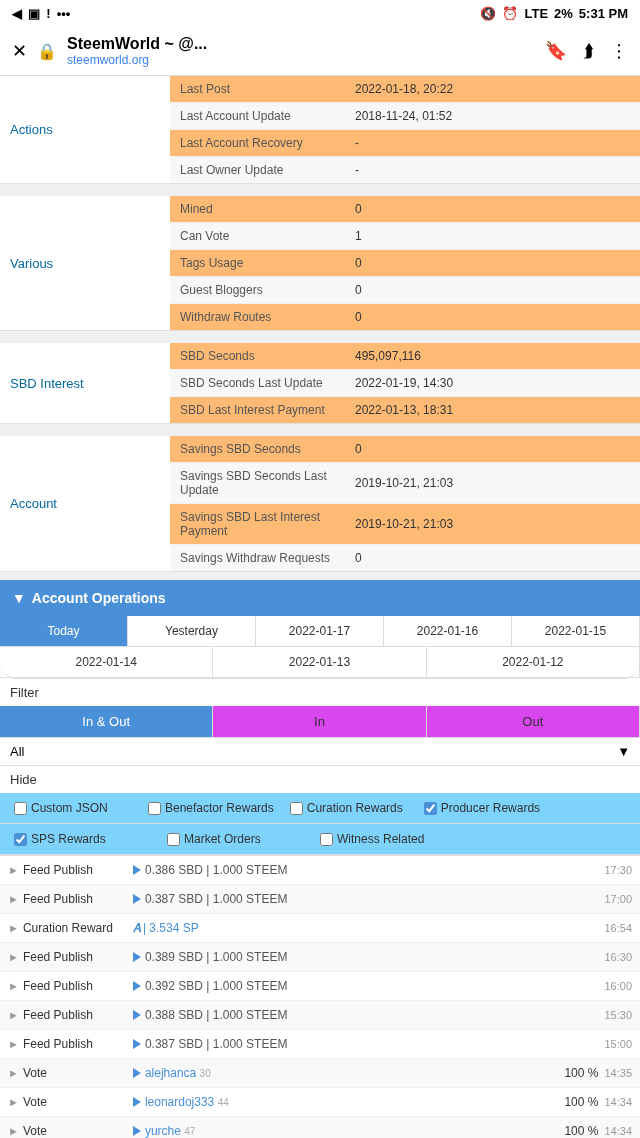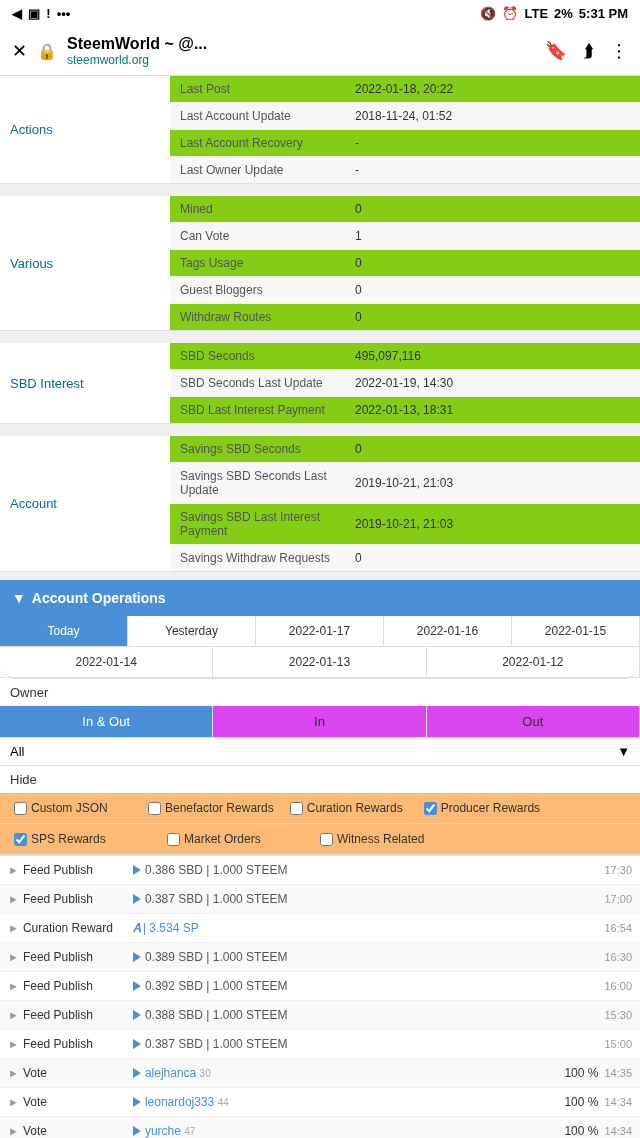--- a/index.html
+++ b/index.html
@@ -23,21 +23,21 @@
     .browser-bar {
       background: #fff;
       display: flex;
       align-items: center;
       padding: 8px 12px;
       border-bottom: 1px solid #ddd;
       gap: 10px;
     }
     .browser-bar .title-area { flex: 1; }
     .browser-bar .site-title { font-size: 16px; font-weight: bold; color: #000; }
-    .browser-bar .site-url { font-size: 12px; color: #0f766e; }
+    .browser-bar .site-url { font-size: 12px; color: #3b82f6; }
     .browser-icons { display: flex; gap: 16px; align-items: center; }
 
     
     .content { background: #fff; }
 
     
     .info-section {
       display: flex;
       border-bottom: 1px solid #e0e0e0;
     }
@@ -50,21 +50,21 @@
       display: flex;
       align-items: center;
     }
     .section-rows { flex: 1; }
     .info-row {
       display: flex;
       border-bottom: 1px solid #f0f0f0;
       align-items: center;
     }
     .info-row:last-child { border-bottom: none; }
-    .info-row.odd { background: #84cc16; }
+    .info-row.odd { background: #fdba74; }
     .info-row.even { background: #f7f7f7; }
     .row-key {
       width: 175px;
       min-width: 175px;
       padding: 6px 10px;
       font-size: 12px;
       color: #555;
     }
     .row-val {
       flex: 1;
@@ -143,21 +143,21 @@
     .hide-label {
       padding: 6px 10px;
       font-size: 13px;
       color: #333;
       background: #fff;
     }
     .checkboxes-row {
       display: flex;
       flex-wrap: wrap;
       padding: 4px 8px;
-      background: #fdba74;
+      background: #7dd3fc;
       border-bottom: 1px solid #ddd;
       gap: 4px;
     }
     .checkbox-item {
       display: flex;
       align-items: center;
       gap: 4px;
       font-size: 12px;
       padding: 4px 6px;
       color: #333;
@@ -327,21 +327,21 @@
     <div class="date-tab active">Today</div>
     <div class="date-tab">Yesterday</div>
     <div class="date-tab">2022-01-17</div>
     <div class="date-tab">2022-01-16</div>
     <div class="date-tab">2022-01-15</div>
     <div class="date-tab">2022-01-14</div>
     <div class="date-tab">2022-01-13</div>
     <div class="date-tab">2022-01-12</div>
   </div>
 
-  <div class="filter-label">Owner</div>
+  <div class="filter-label">Filter</div>
 
   <div class="filter-tabs">
     <div class="filter-tab active">In &amp; Out</div>
     <div class="filter-tab">In</div>
     <div class="filter-tab">Out</div>
   </div>
 
   <div class="all-dropdown">
     <span>All</span>
     <span>▼</span>

